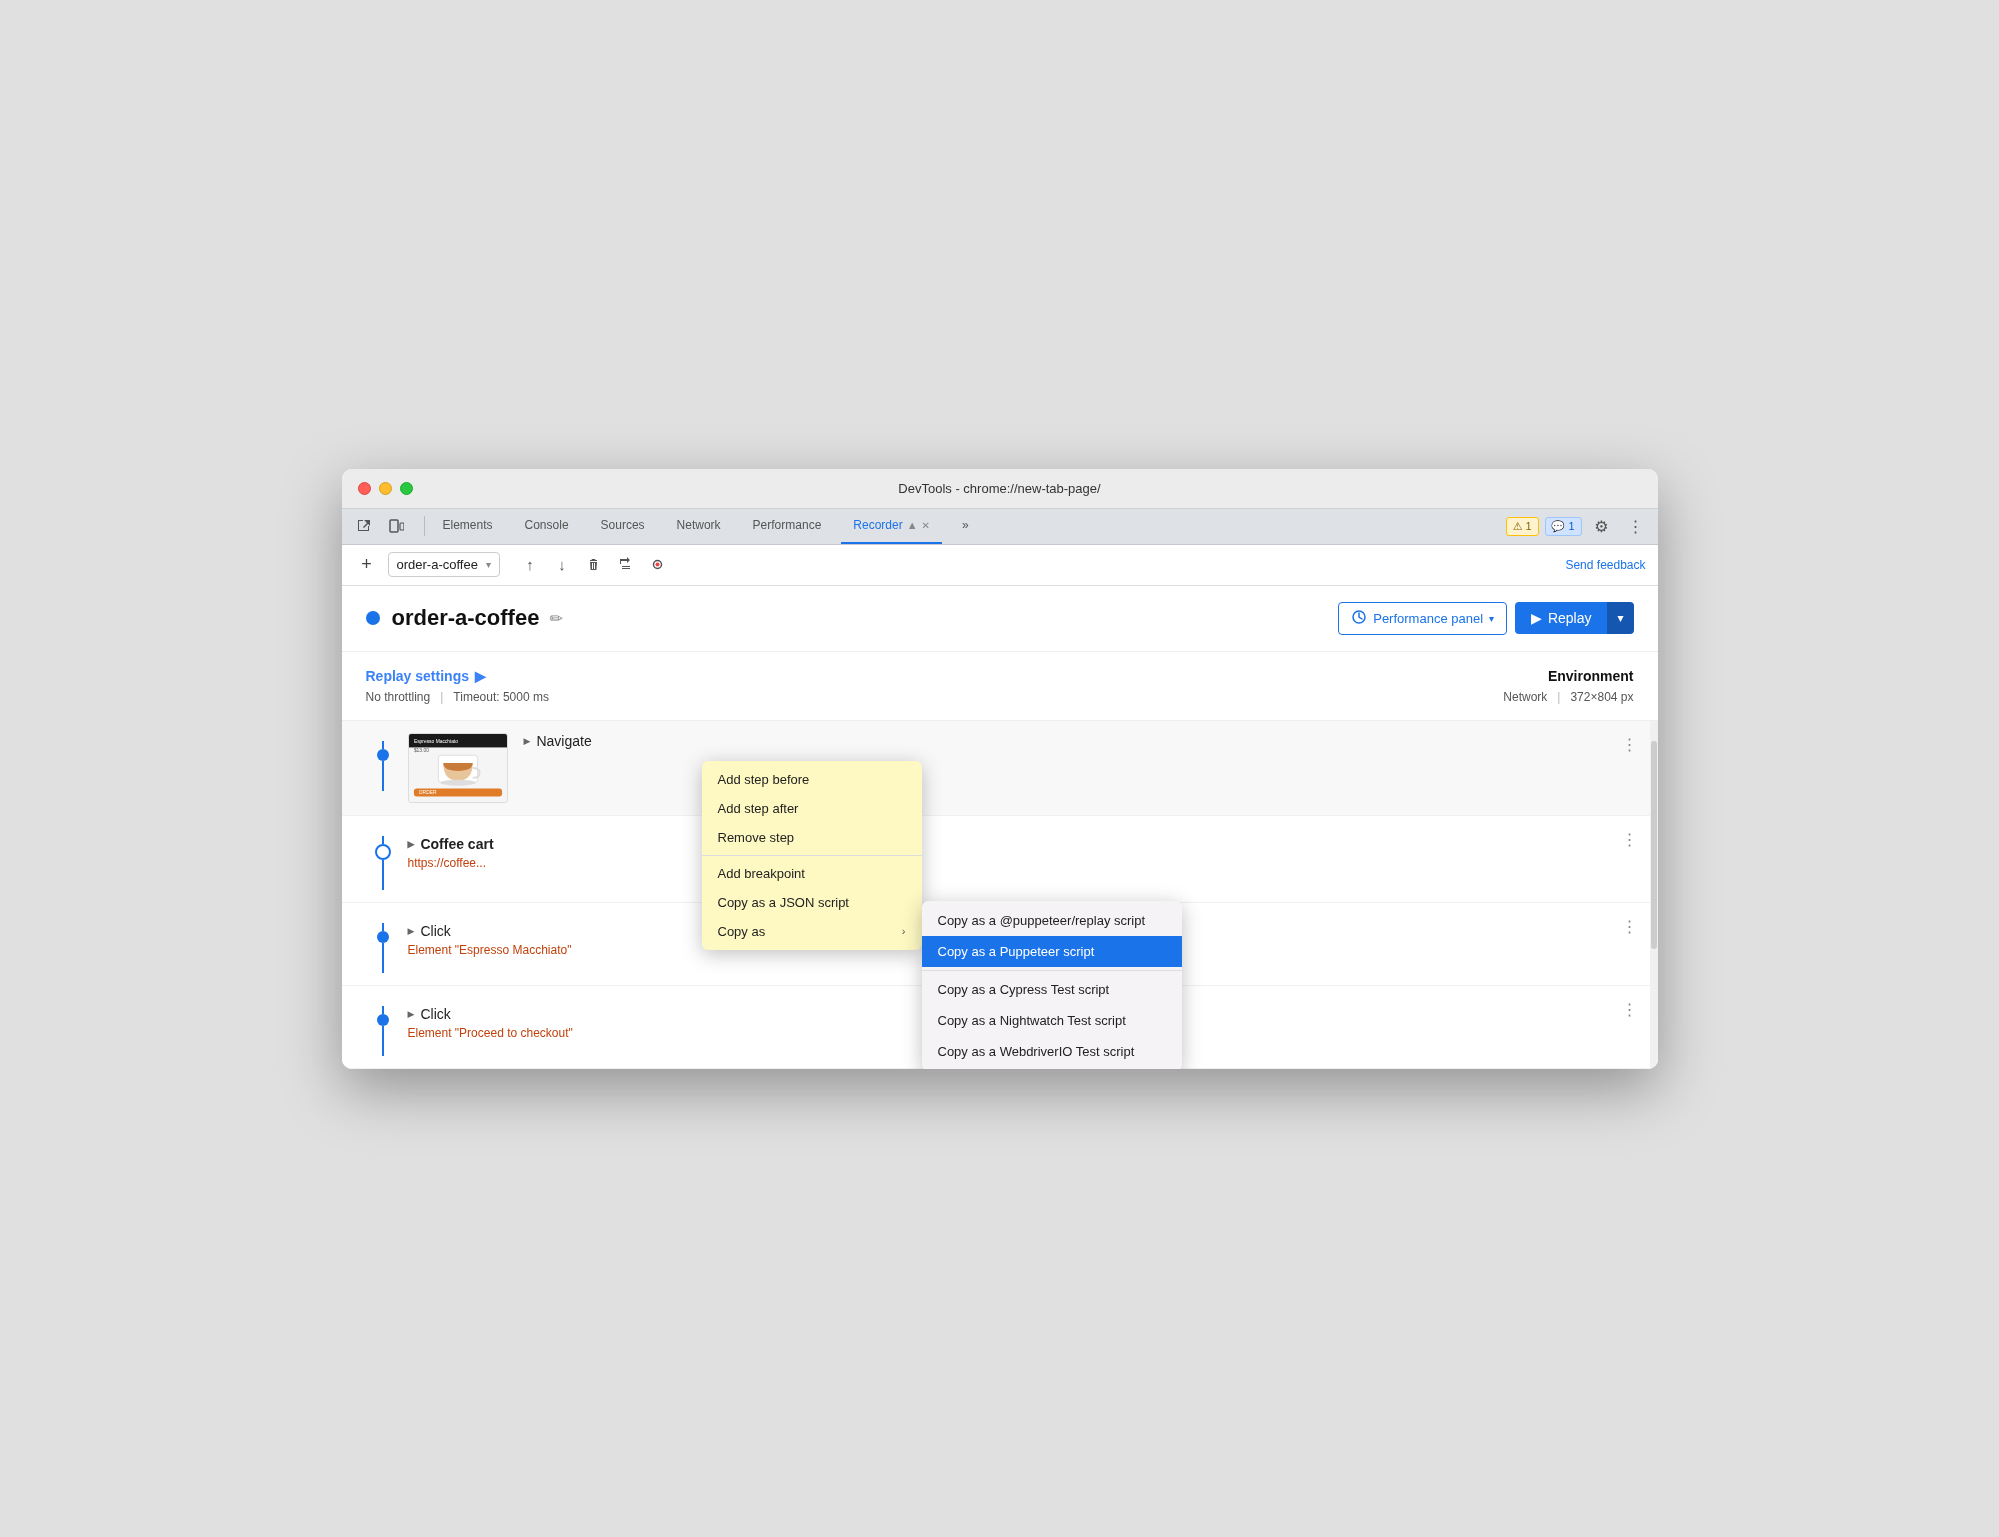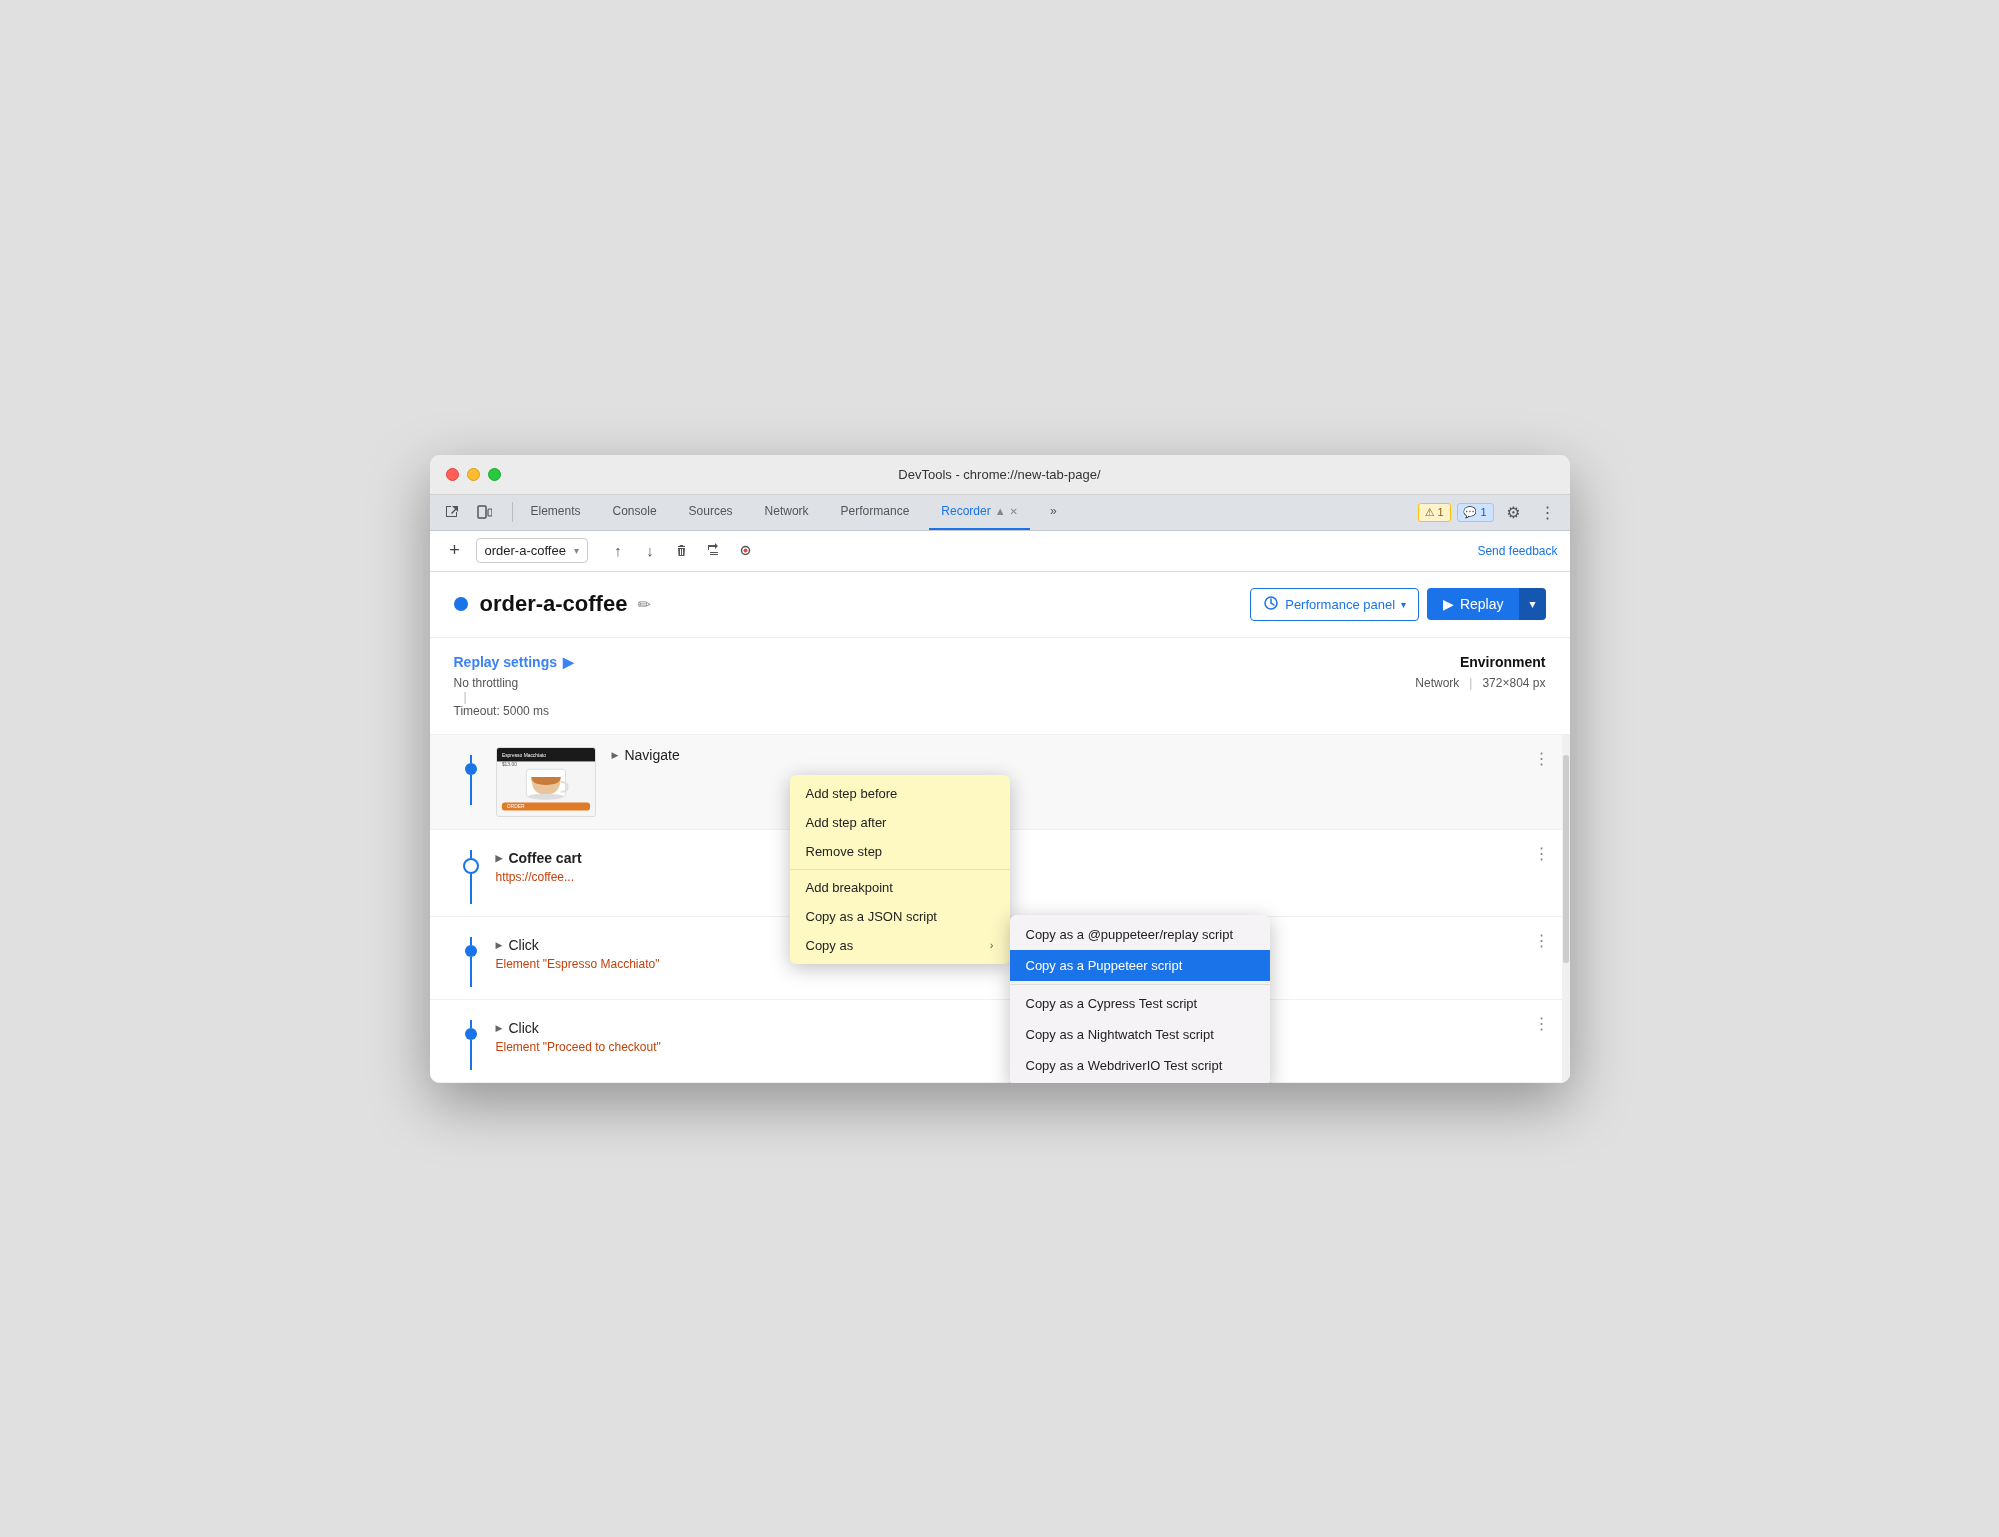--- a/index.html
+++ b/index.html
@@ -5,21 +5,21 @@
     * { box-sizing: border-box; margin: 0; padding: 0; }
     body {
       background: #e0e0e0;
       display: flex;
       align-items: center;
       justify-content: center;
       min-height: 100vh;
       font-family: -apple-system, BlinkMacSystemFont, 'Segoe UI', sans-serif;
     }
     .window {
-      width: 1140px;
+      width: 1316px;
       background: #f5f5f5;
       border-radius: 10px;
       box-shadow: 0 20px 60px rgba(0,0,0,0.35);
       overflow: hidden;
     }
     
     .titlebar {
       background: #ececec;
       border-bottom: 1px solid #d0d0d0;
       padding: 12px 16px;
@@ -290,21 +290,20 @@
       font-weight: 600;
       color: #3b82f6;
       margin-bottom: 6px;
       cursor: pointer;
     }
     .settings-meta {
       font-size: 12px;
       color: #555;
       display: flex;
       gap: 0;
-      flex-direction: column;
     }
     .settings-meta .pipe {
       margin: 0 10px;
       color: #bbb;
     }
     .settings-right {
       text-align: right;
     }
     .env-title {
       font-size: 14px;

